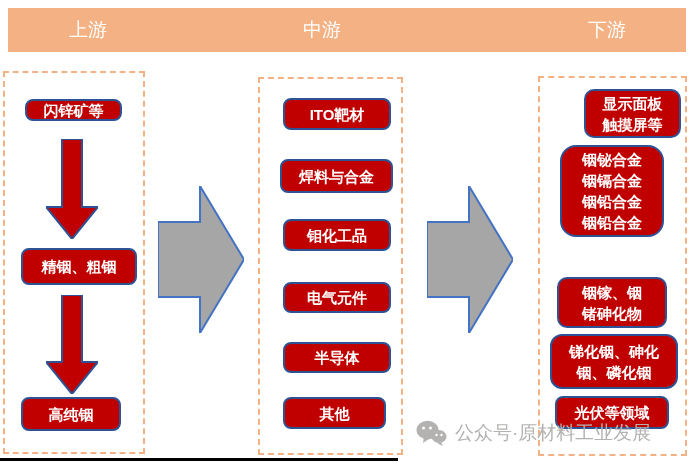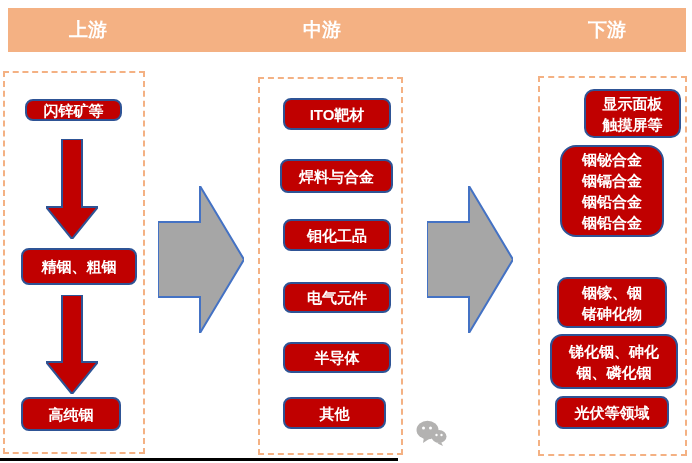--- a/index.html
+++ b/index.html
@@ -6,21 +6,21 @@
   .stage{
     position:relative;width:692px;height:463px;background:#ffffff;
     font-family:"Liberation Sans","DejaVu Sans",sans-serif;overflow:hidden;
   }
   .header{
     position:absolute;left:8px;top:8px;width:678px;height:44px;
     background:#f4b183;
   }
   .hlabel{
     position:absolute;top:50%;transform:translate(-50%,-50%);
-    color:#ffffff;font-size:19px;font-weight:bold;white-space:nowrap;
+    color:#ffffff;font-size:19px;font-weight:normal;white-space:nowrap;
   }
   .dashedcol{
     position:absolute;border:2px dashed #f4b183;box-sizing:border-box;
     background:transparent;
   }
   .rbox{
     position:absolute;background:#c00000;border:2.5px solid #2e5395;
     border-radius:8px;color:#ffffff;font-weight:bold;font-size:15px;
     display:flex;flex-direction:column;align-items:center;justify-content:center;
     text-align:center;line-height:1.4;box-sizing:border-box;white-space:nowrap;
@@ -123,17 +123,18 @@
     <svg width="31" height="26" viewBox="0 0 31 26">
       <ellipse cx="11.5" cy="10" rx="11" ry="9.2" fill="#b3b2b1"></ellipse>
       <polygon points="8,17 7,23 13,19" fill="#b3b2b1"></polygon>
       <circle cx="7.5" cy="8" r="1.5" fill="#ffffff"></circle>
       <circle cx="14.5" cy="8" r="1.5" fill="#ffffff"></circle>
       <ellipse cx="23" cy="16.5" rx="7.5" ry="6.5" fill="#b3b2b1"></ellipse>
       <polygon points="25,22 27,26 21.5,23.5" fill="#b3b2b1"></polygon>
       <circle cx="20.5" cy="15" r="1.2" fill="#ffffff"></circle>
       <circle cx="25.5" cy="15" r="1.2" fill="#ffffff"></circle>
     </svg>
+    <span>公众号·原材料工业发展</span>
   </div>
 
   <div class="blackline"></div>
 
 </div>
 
 </body></html>

